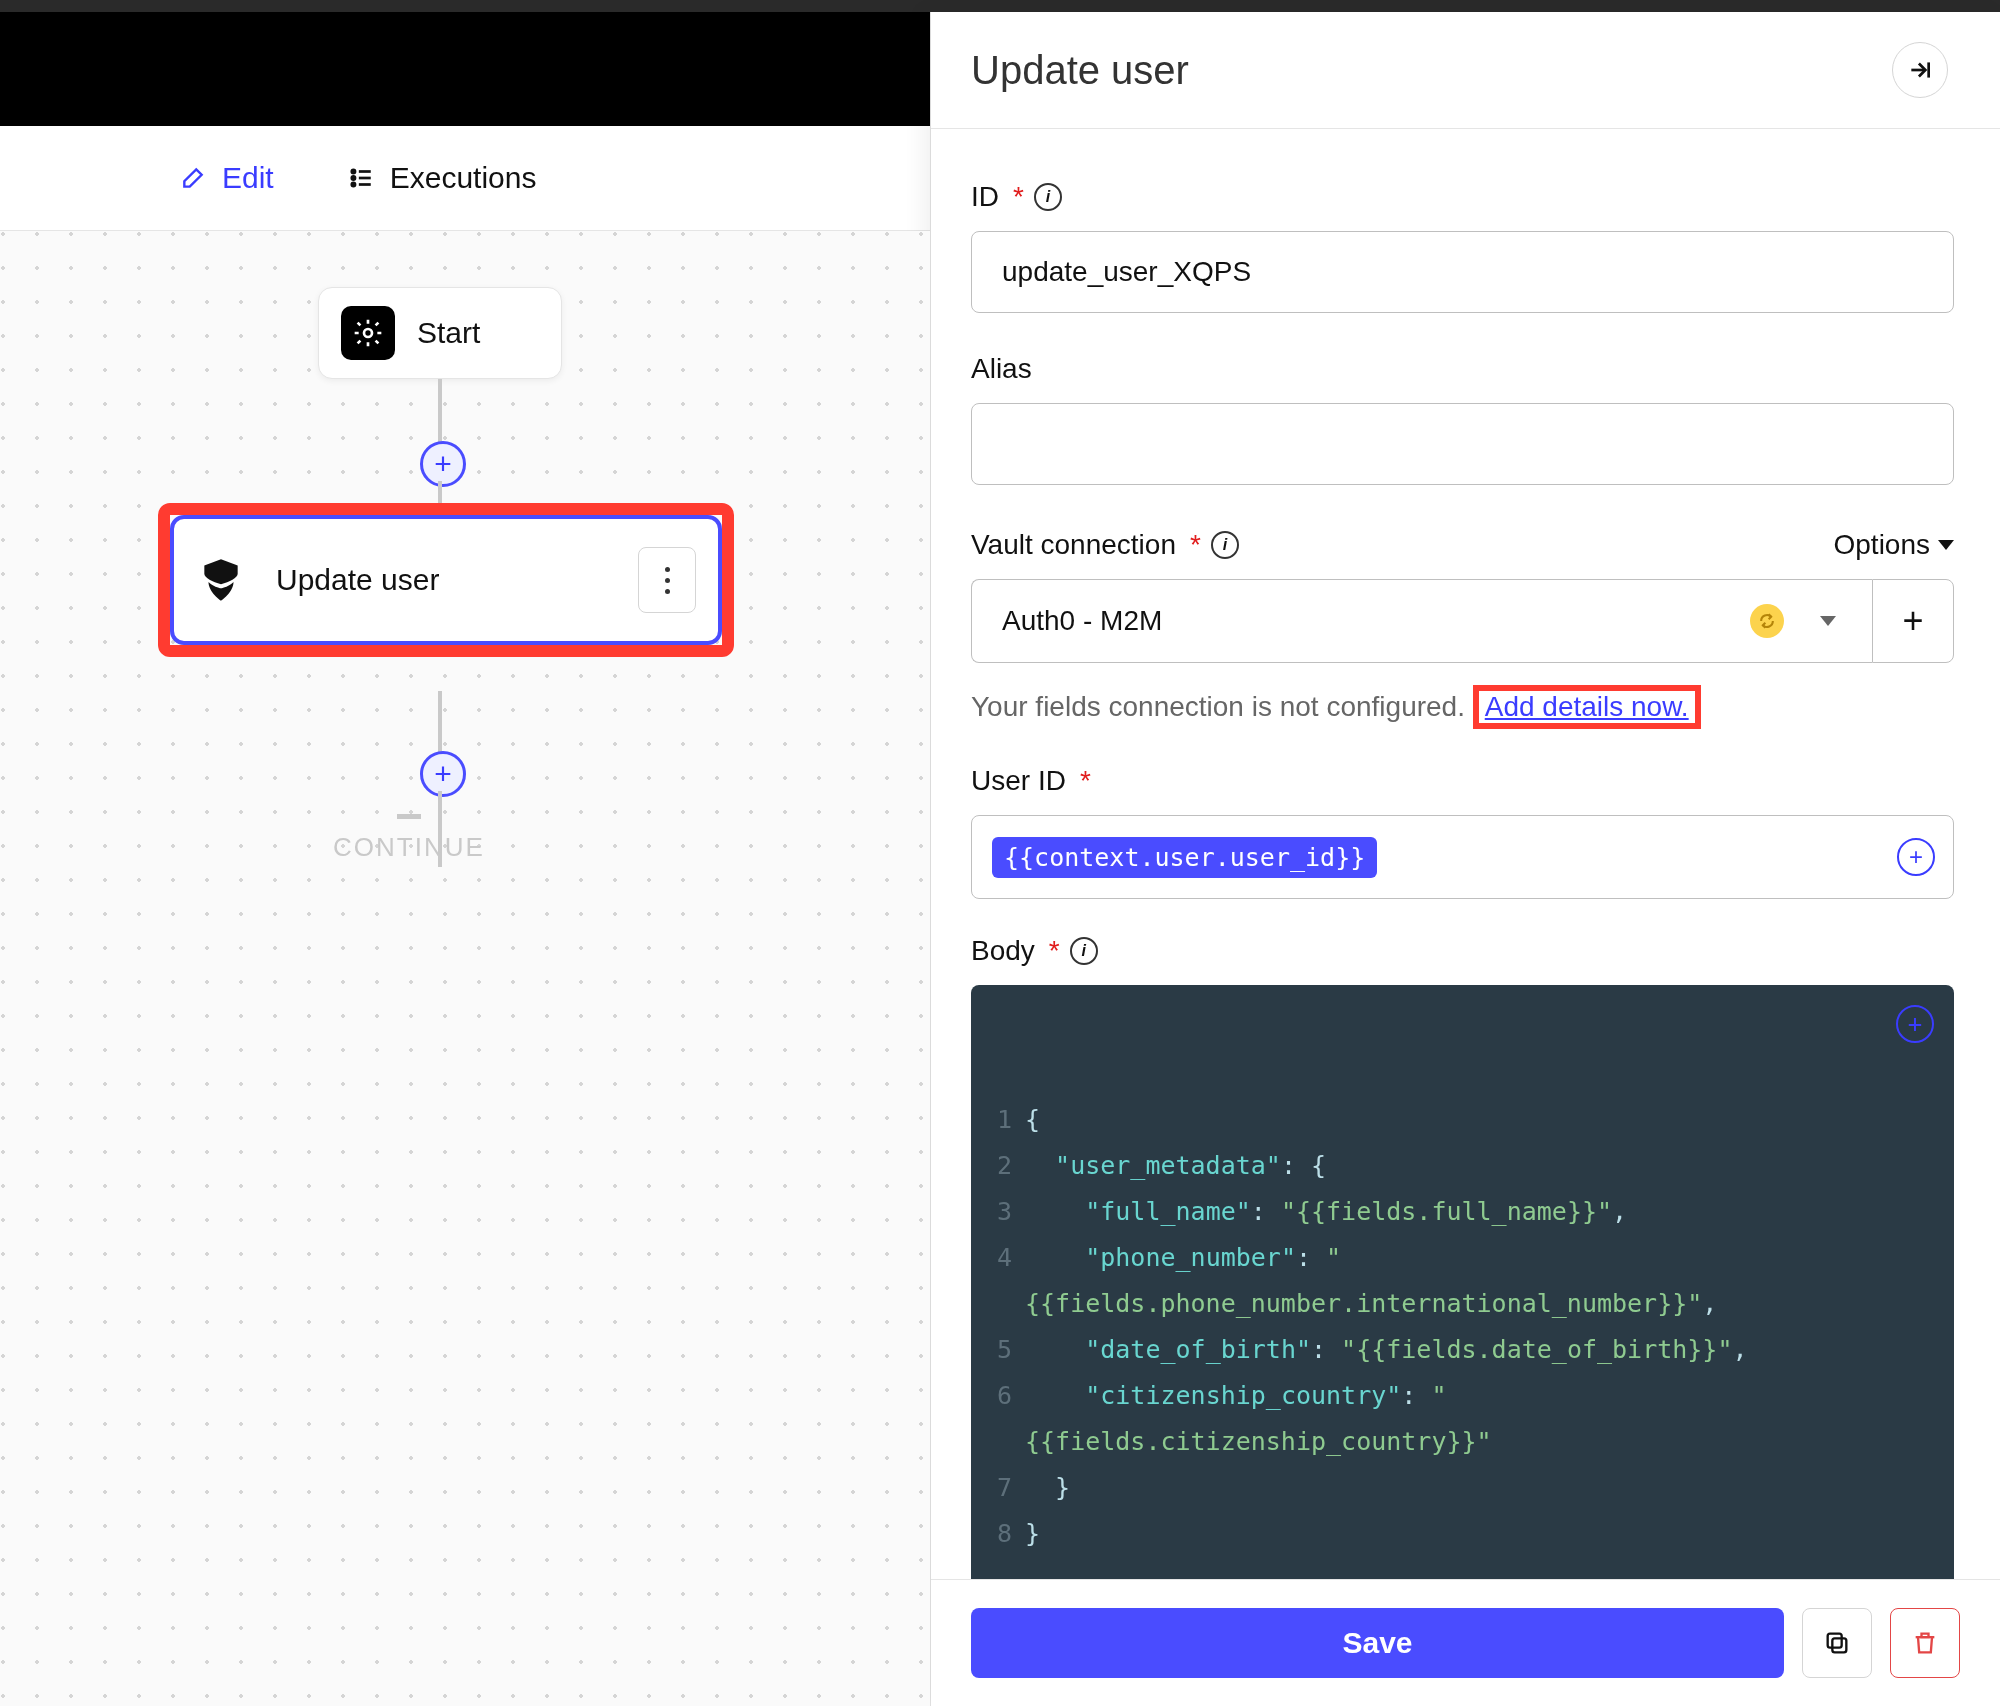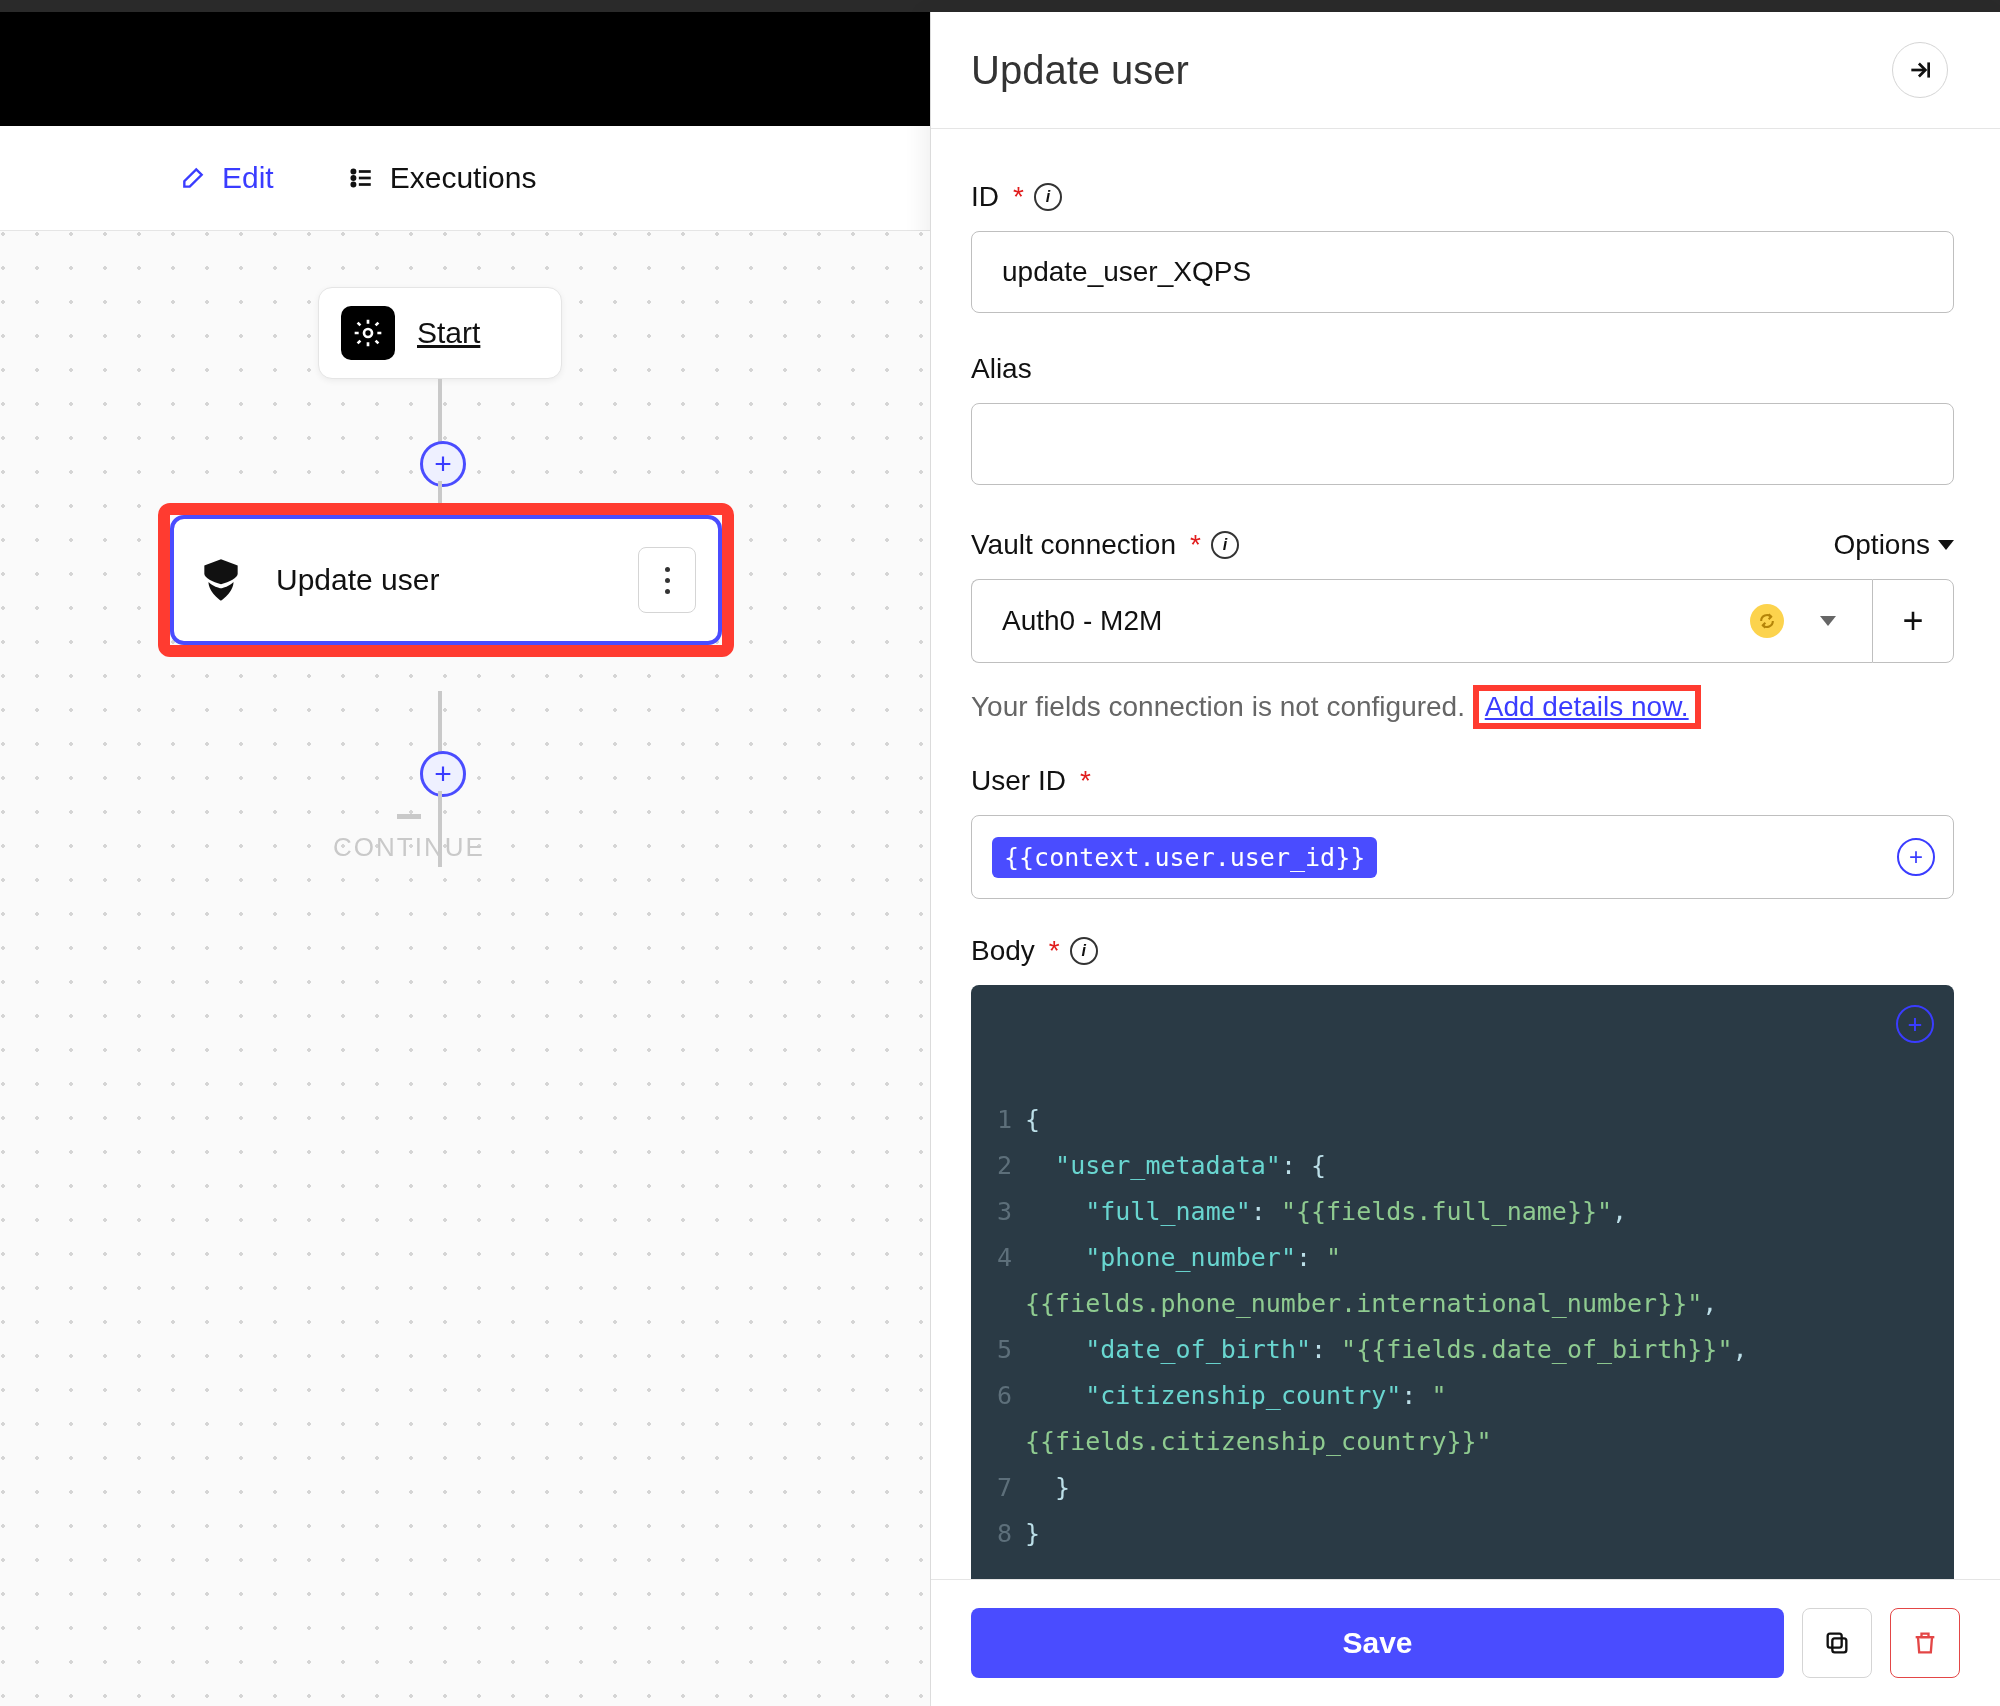--- a/index.html
+++ b/index.html
@@ -63,21 +63,20 @@
   width: 244px;
   height: 92px;
   background: #fff;
   border: 1px solid #e5e5e5;
   border-radius: 14px;
   box-shadow: 0 2px 6px rgba(0,0,0,0.06);
   display: flex;
   align-items: center;
   padding: 0 22px;
   box-sizing: border-box;
-  text-decoration: underline;
 }
 .gear-box {
   width: 54px;
   height: 54px;
   background: #000;
   border-radius: 10px;
   color: #fff;
   display: flex;
   align-items: center;
   justify-content: center;

